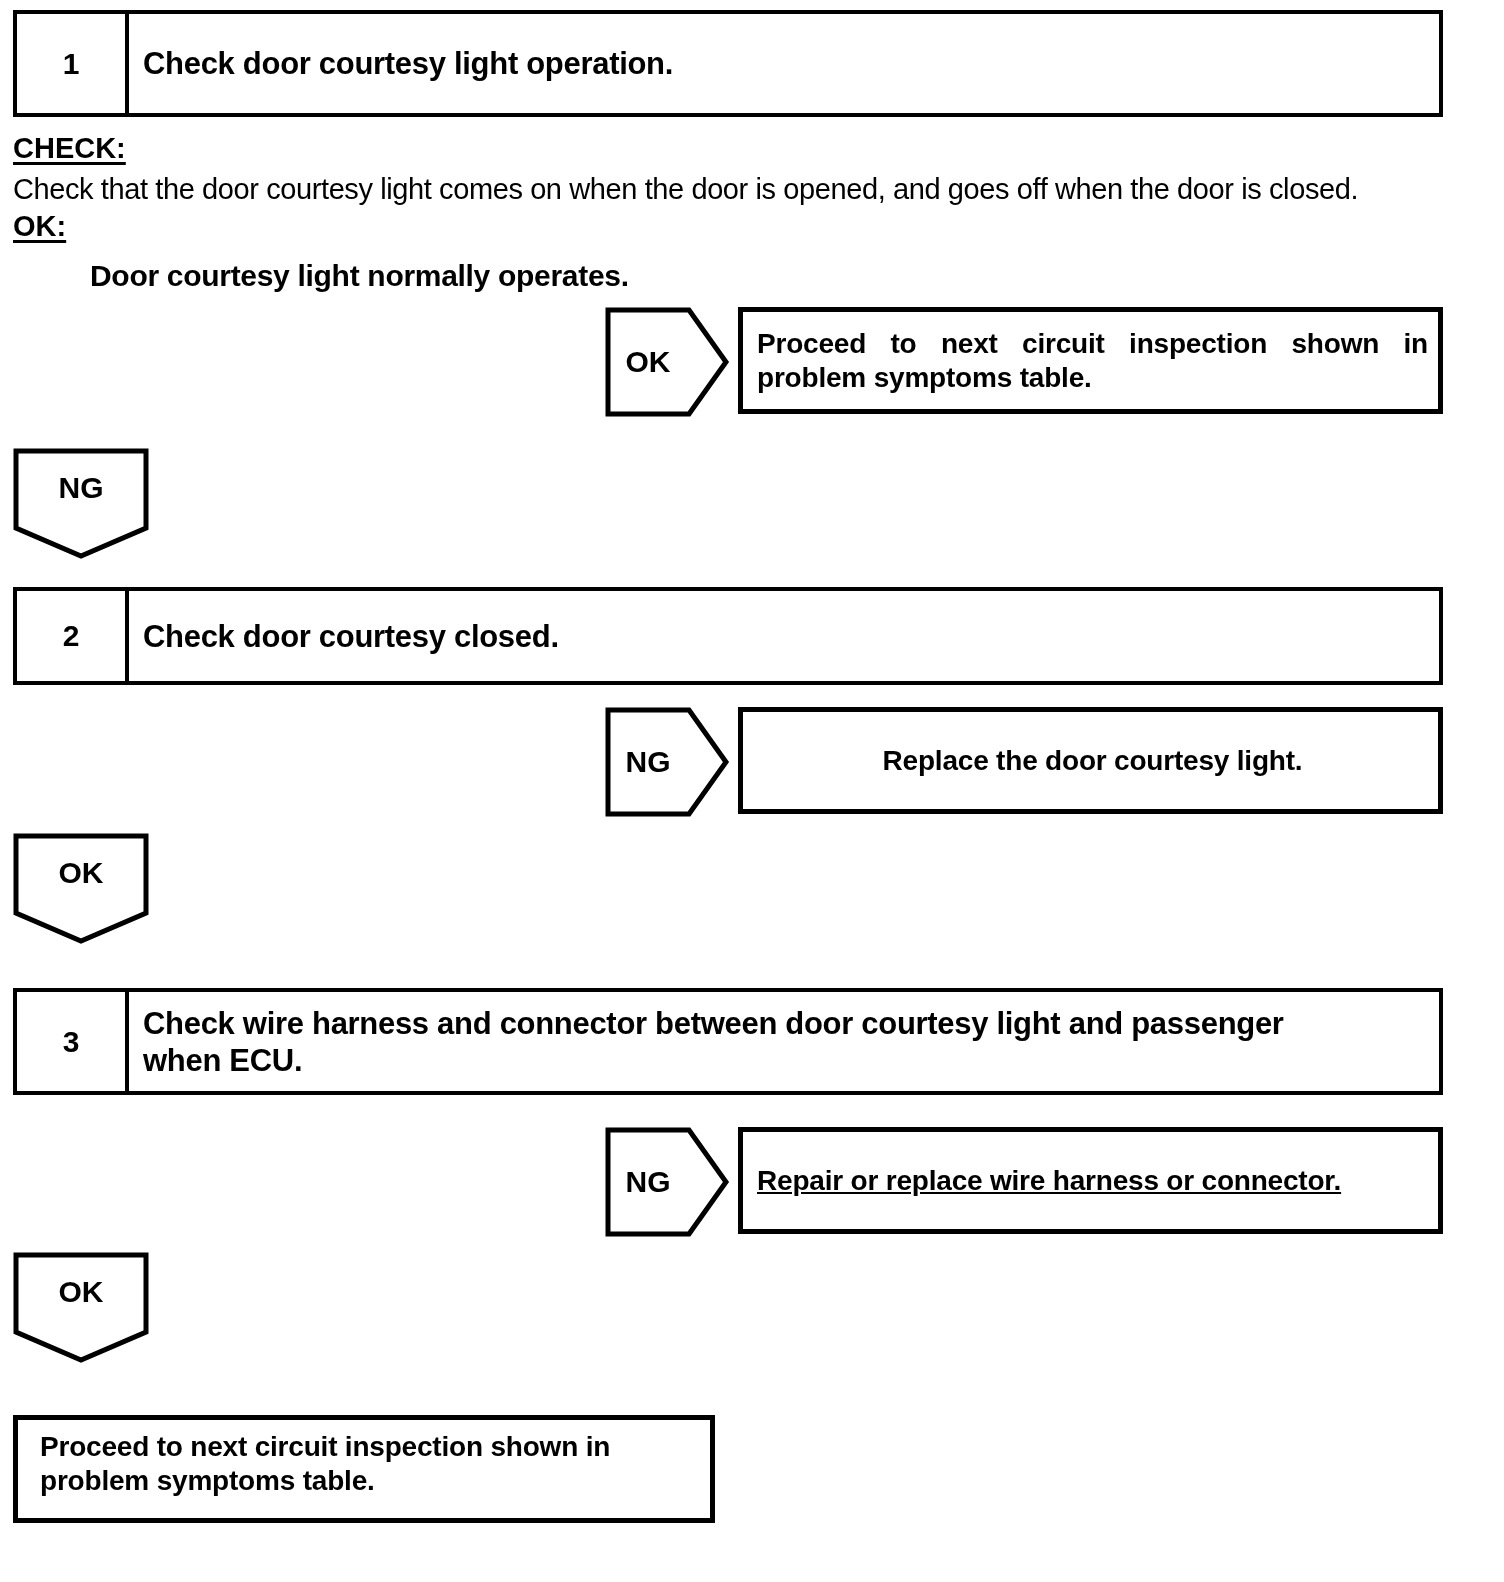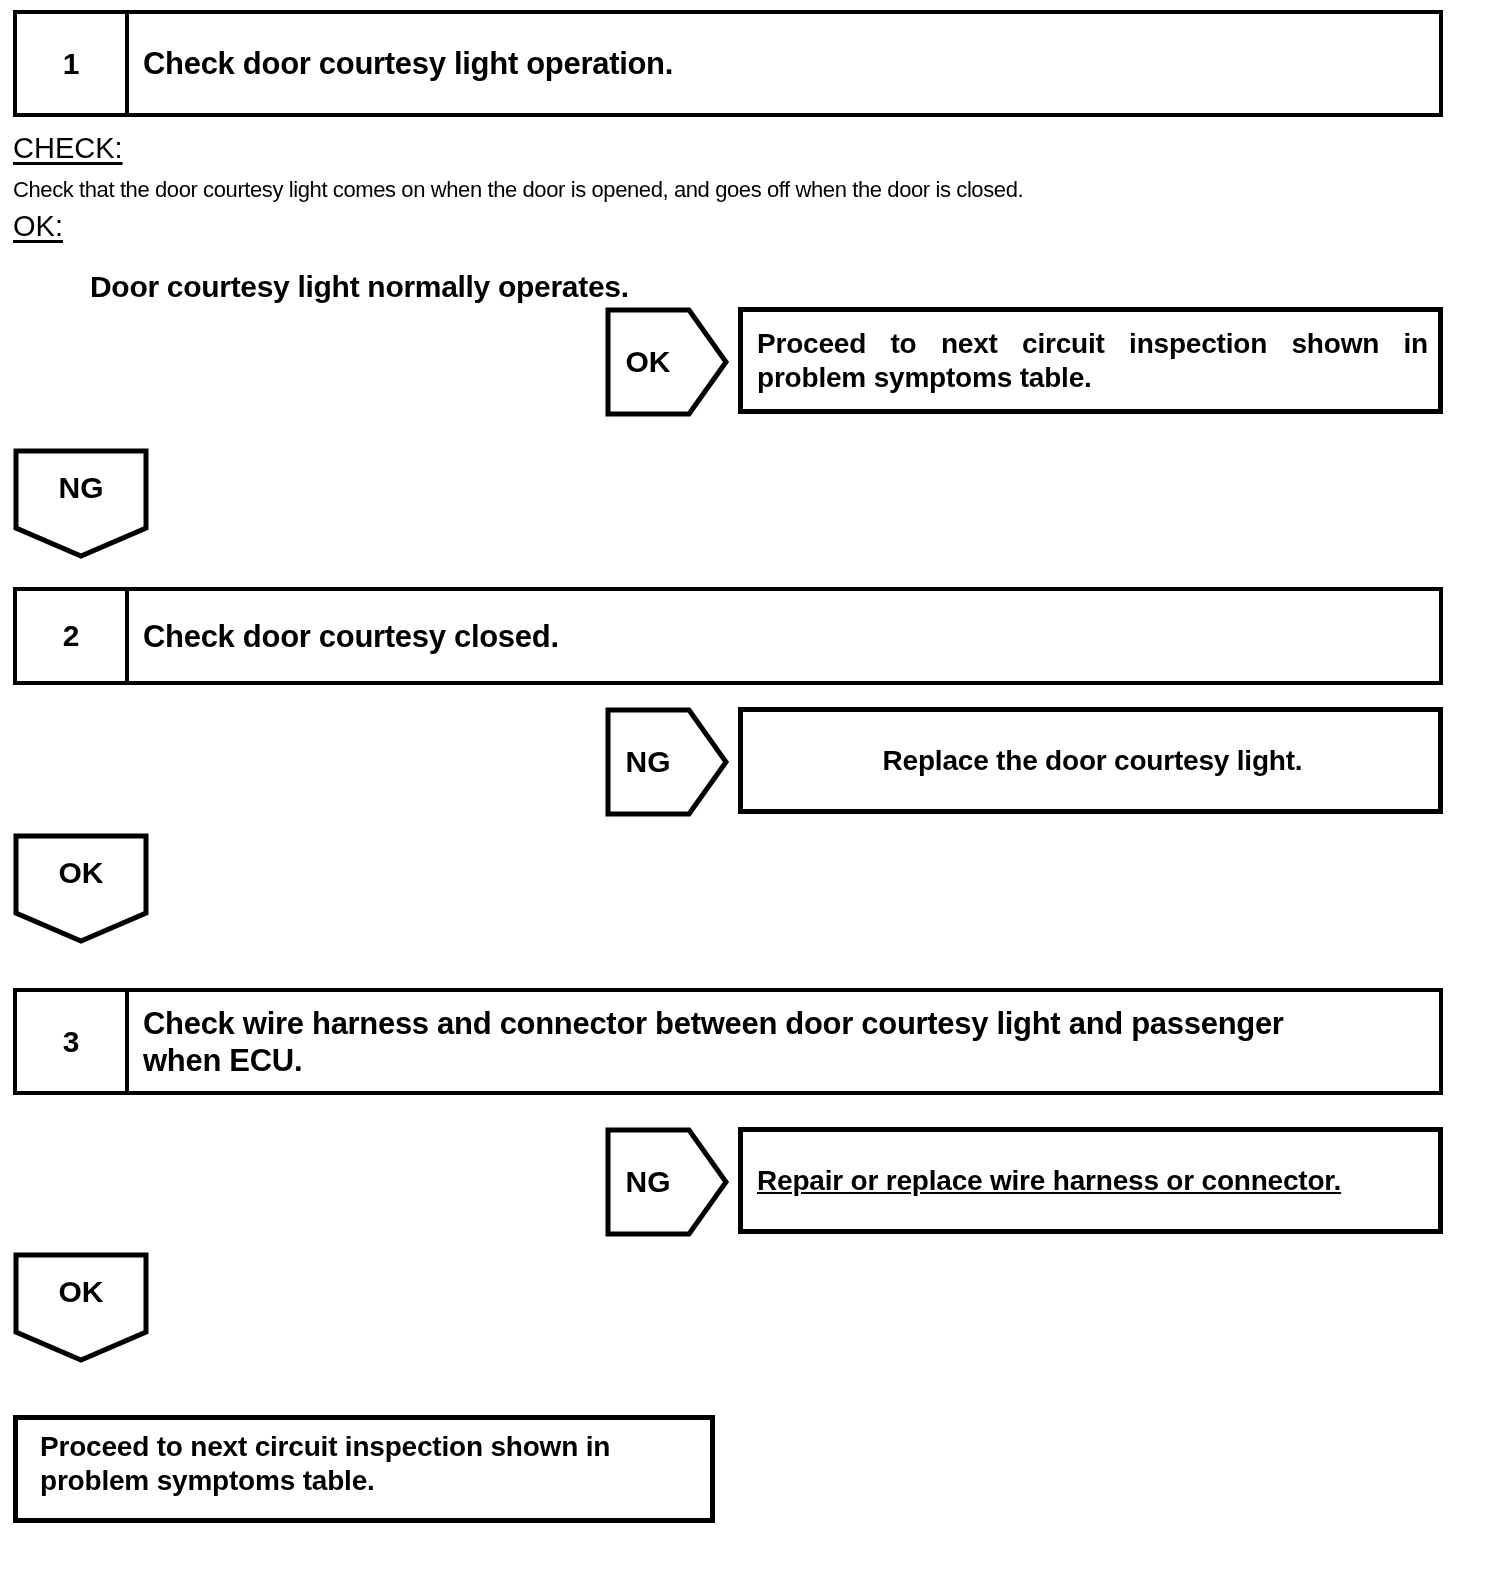--- a/index.html
+++ b/index.html
@@ -46,31 +46,31 @@
   
   .details {
     position: absolute;
     left: 13px;
     top: 130px;
     width: 1436px;
   }
   .details .row { line-height: 37px; }
   .h-label {
     font-size: 29px;
-    font-weight: normal;
+    font-weight: bold;
     text-decoration: underline;
     text-decoration-thickness: 3px;
     text-underline-offset: 4px;
   }
-  .body-line { font-size: 22px; letter-spacing: -0.4px; }
+  .body-line { font-size: 29px; letter-spacing: -0.4px; }
   .bold-line {
     font-size: 30px;
     font-weight: bold;
     margin-left: 77px;
-    margin-top: 19px;
+    margin-top: 8px;
     letter-spacing: -0.3px;
   }
 
   
   .badge-right {
     position: absolute;
     left: 605px;
     width: 126px;
     height: 110px;
   }

